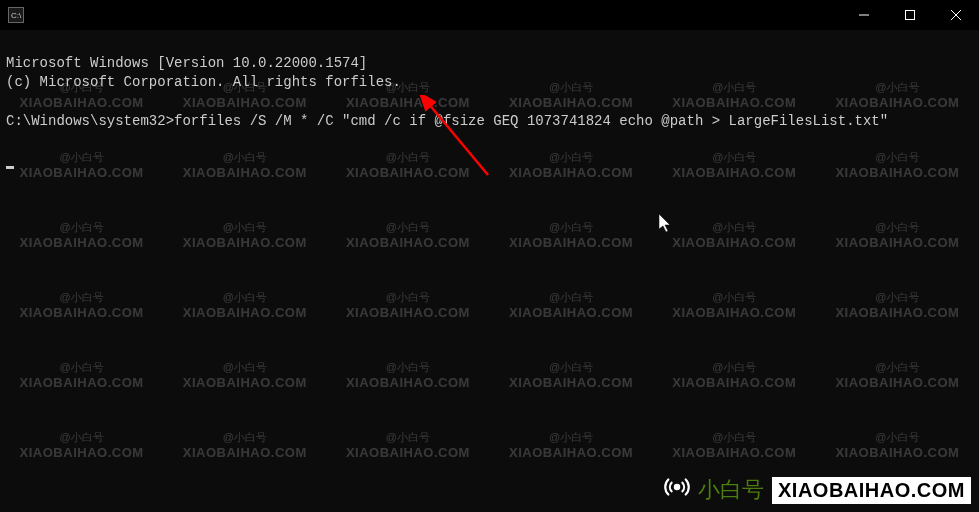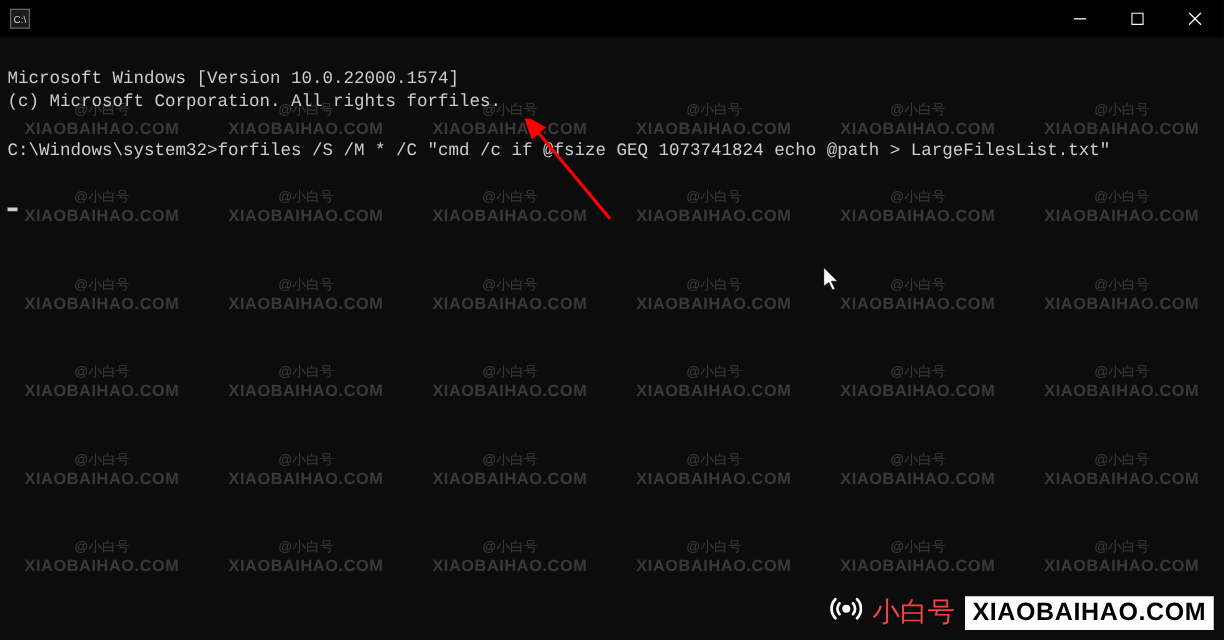--- a/index.html
+++ b/index.html
@@ -110,21 +110,21 @@
     display: flex;
     align-items: center;
     gap: 8px;
     font-family: 'Segoe UI', Arial, sans-serif;
   }
   .bottom-logo-icon {
     color: #ffffff;
     font-size: 22px;
   }
   .bottom-logo-text {
-    color: #ef4444;
+    color: #4d7c0f;
     font-size: 22px;
     font-weight: 500;
   }
   .bottom-logo-url {
     background: #ffffff;
     color: #000000;
     font-size: 20px;
     font-weight: bold;
     padding: 2px 6px;
     letter-spacing: 0.5px;

